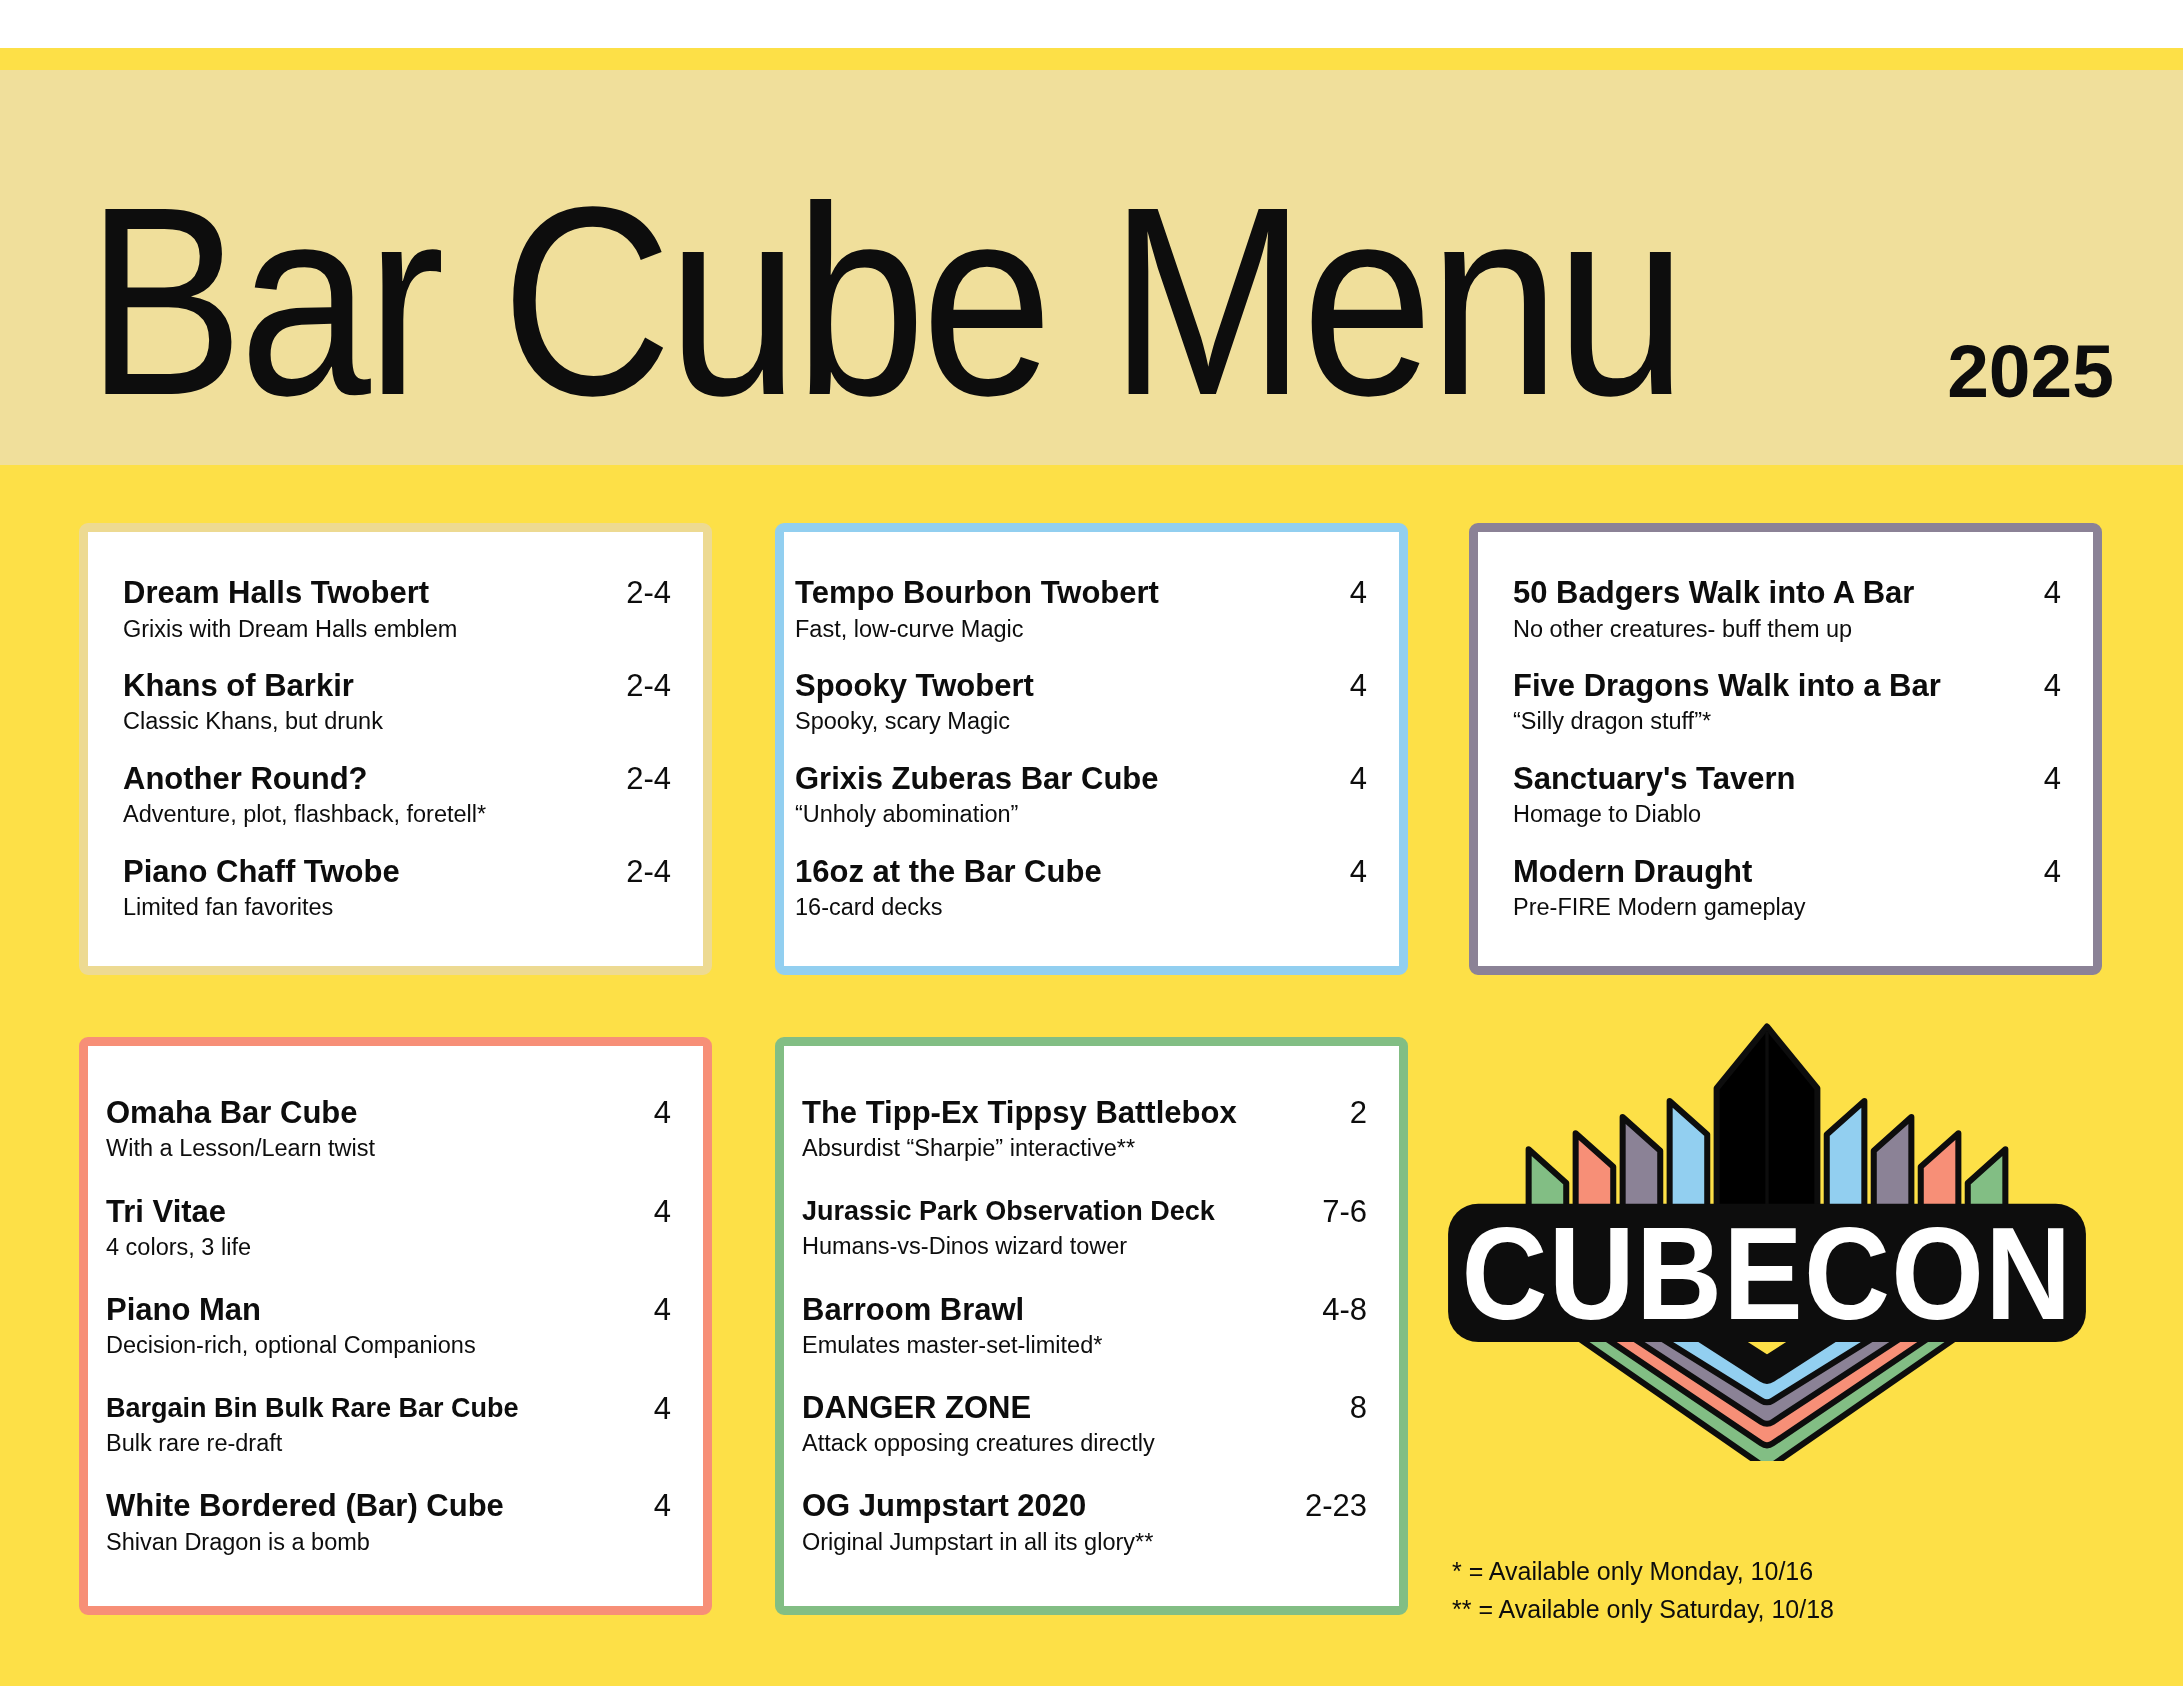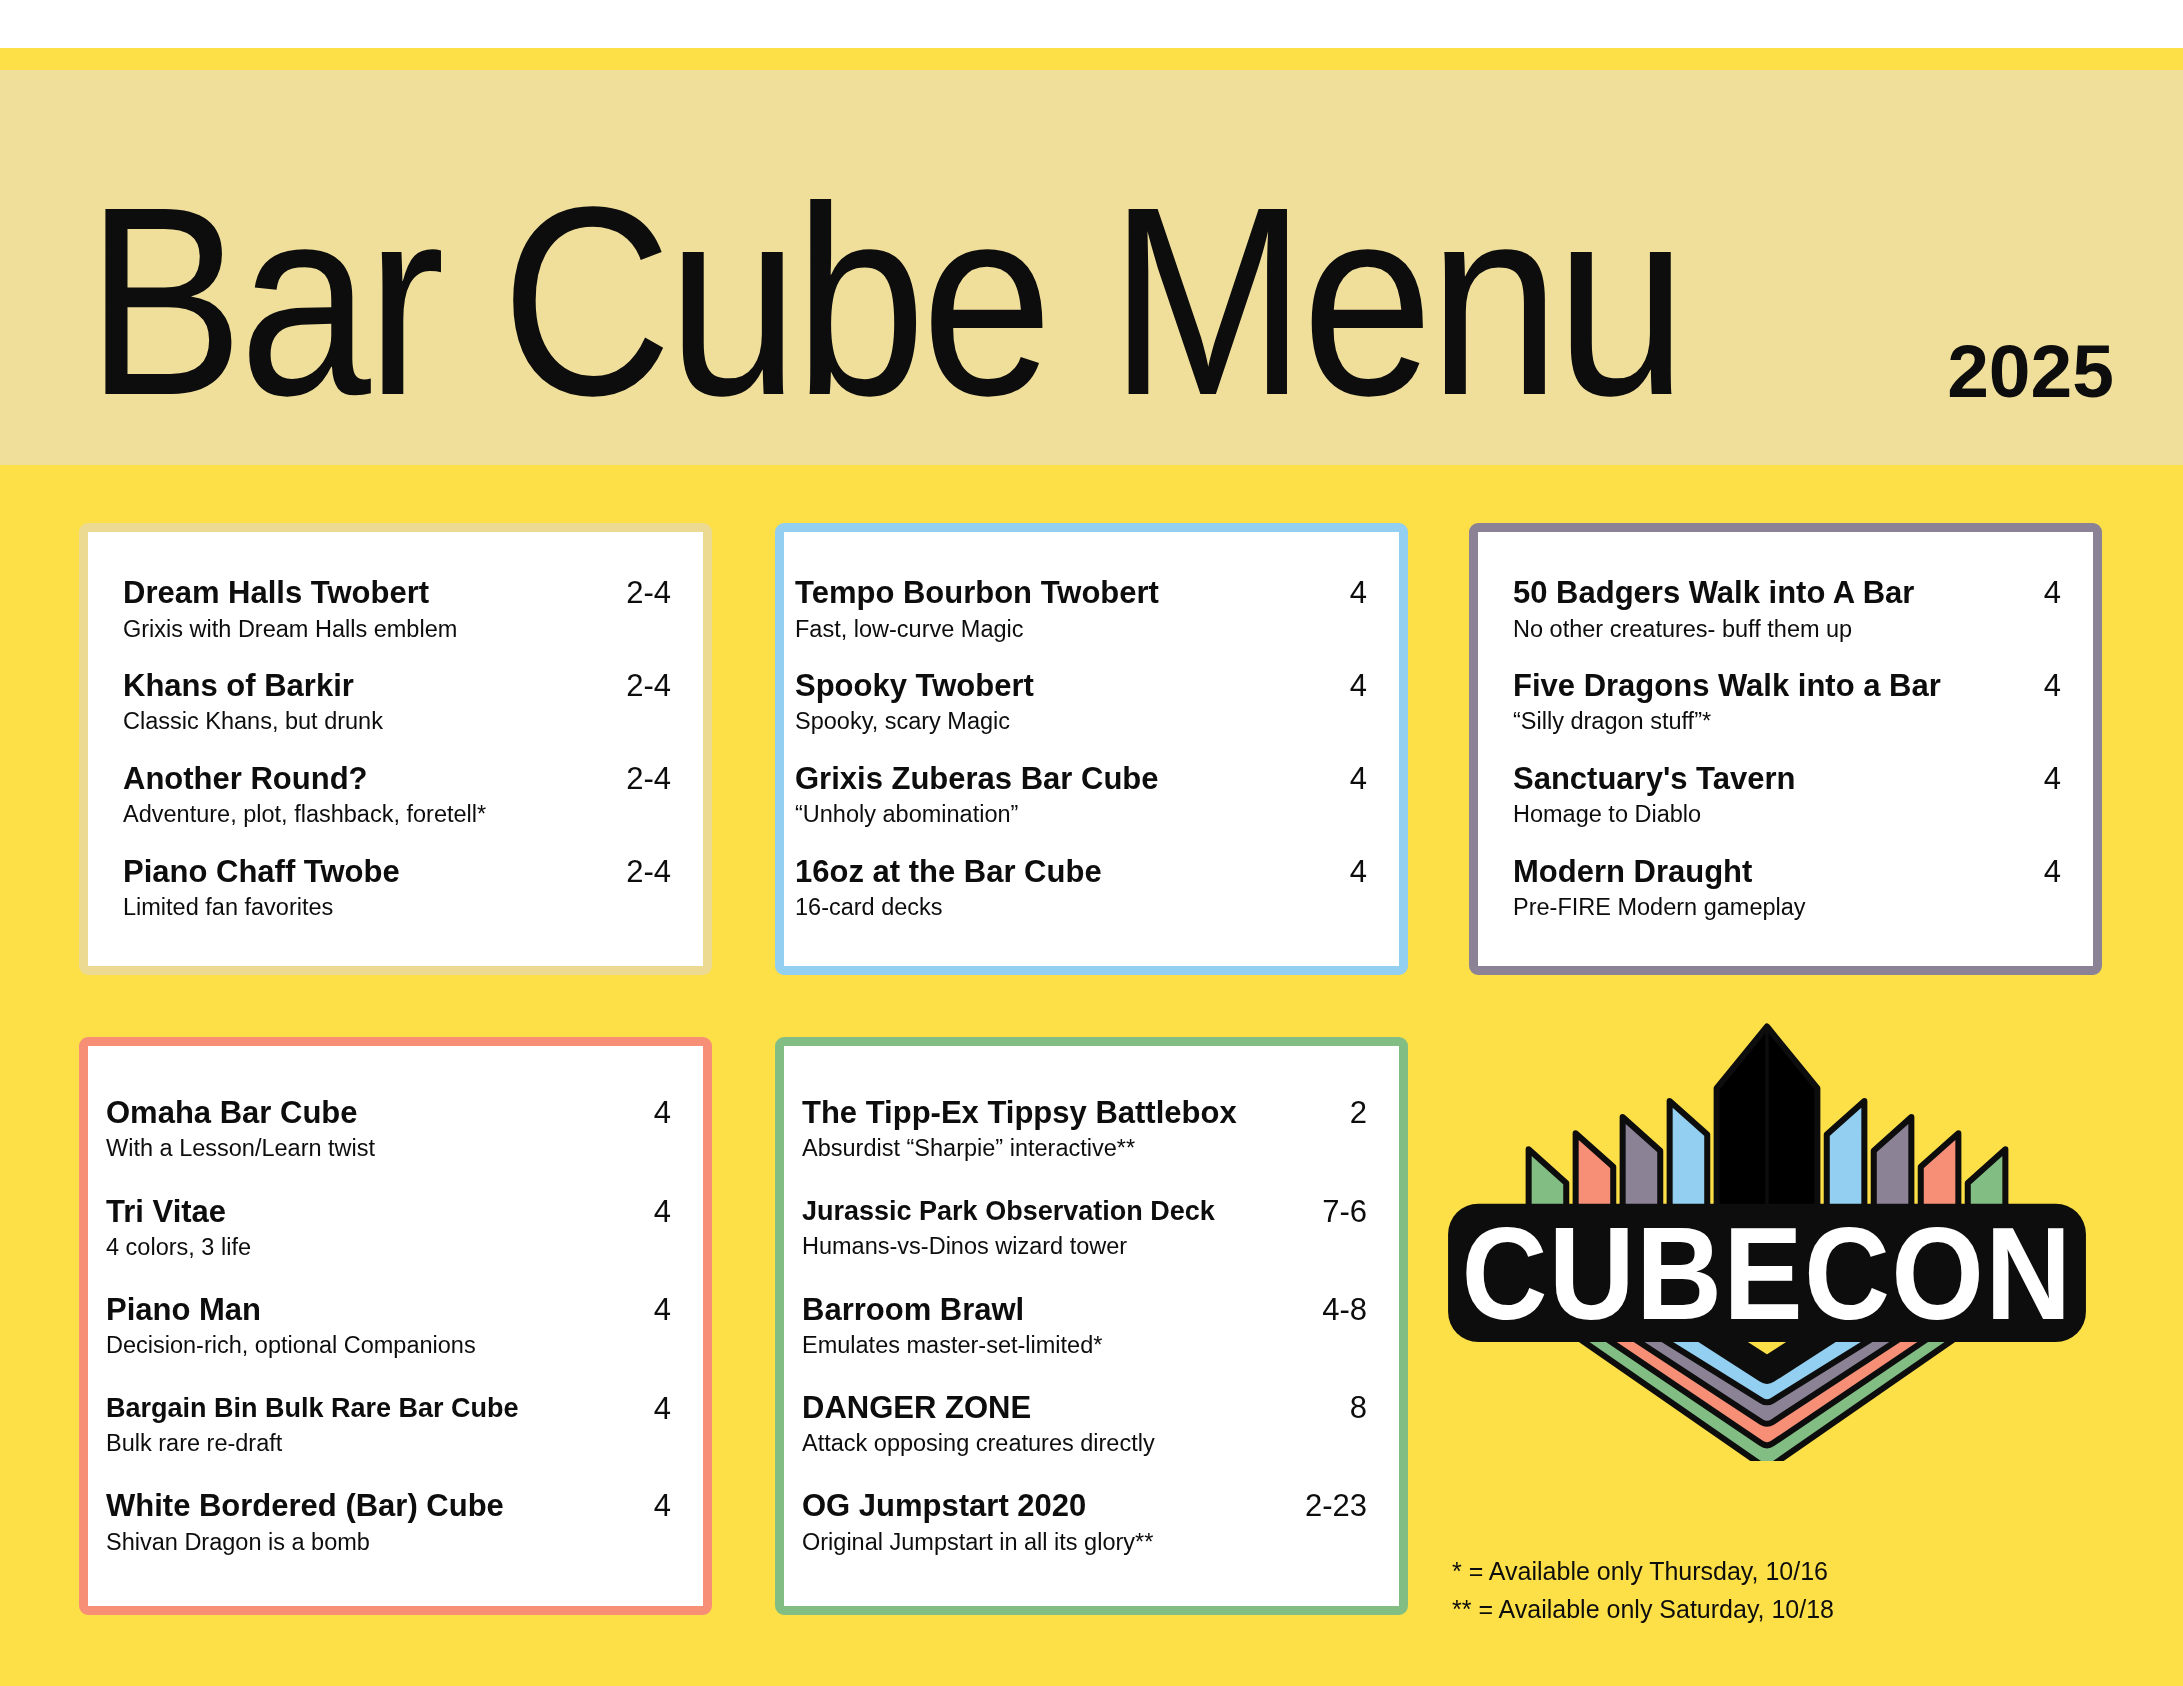--- a/index.html
+++ b/index.html
@@ -306,18 +306,18 @@
       </g>
 
       <g>
         <rect x="15" y="272" width="950" height="206" rx="45" style="fill: rgb(13, 13, 13);"></rect>
         <text x="490" y="443" text-anchor="middle" font-family="Liberation Sans, sans-serif" font-weight="bold" font-size="195" fill="#ffffff" letter-spacing="2" textLength="910" lengthAdjust="spacingAndGlyphs">CUBECON</text>
       </g>
     </svg>
   </div>
 
   <div class="footnotes">
-    <div>* = Available only Thursday, 10/16</div>
+    <div>* = Available only Monday, 10/16</div>
     <div>** = Available only Saturday, 10/18</div>
   </div>
 
 </div>
 
 
 </body></html>

